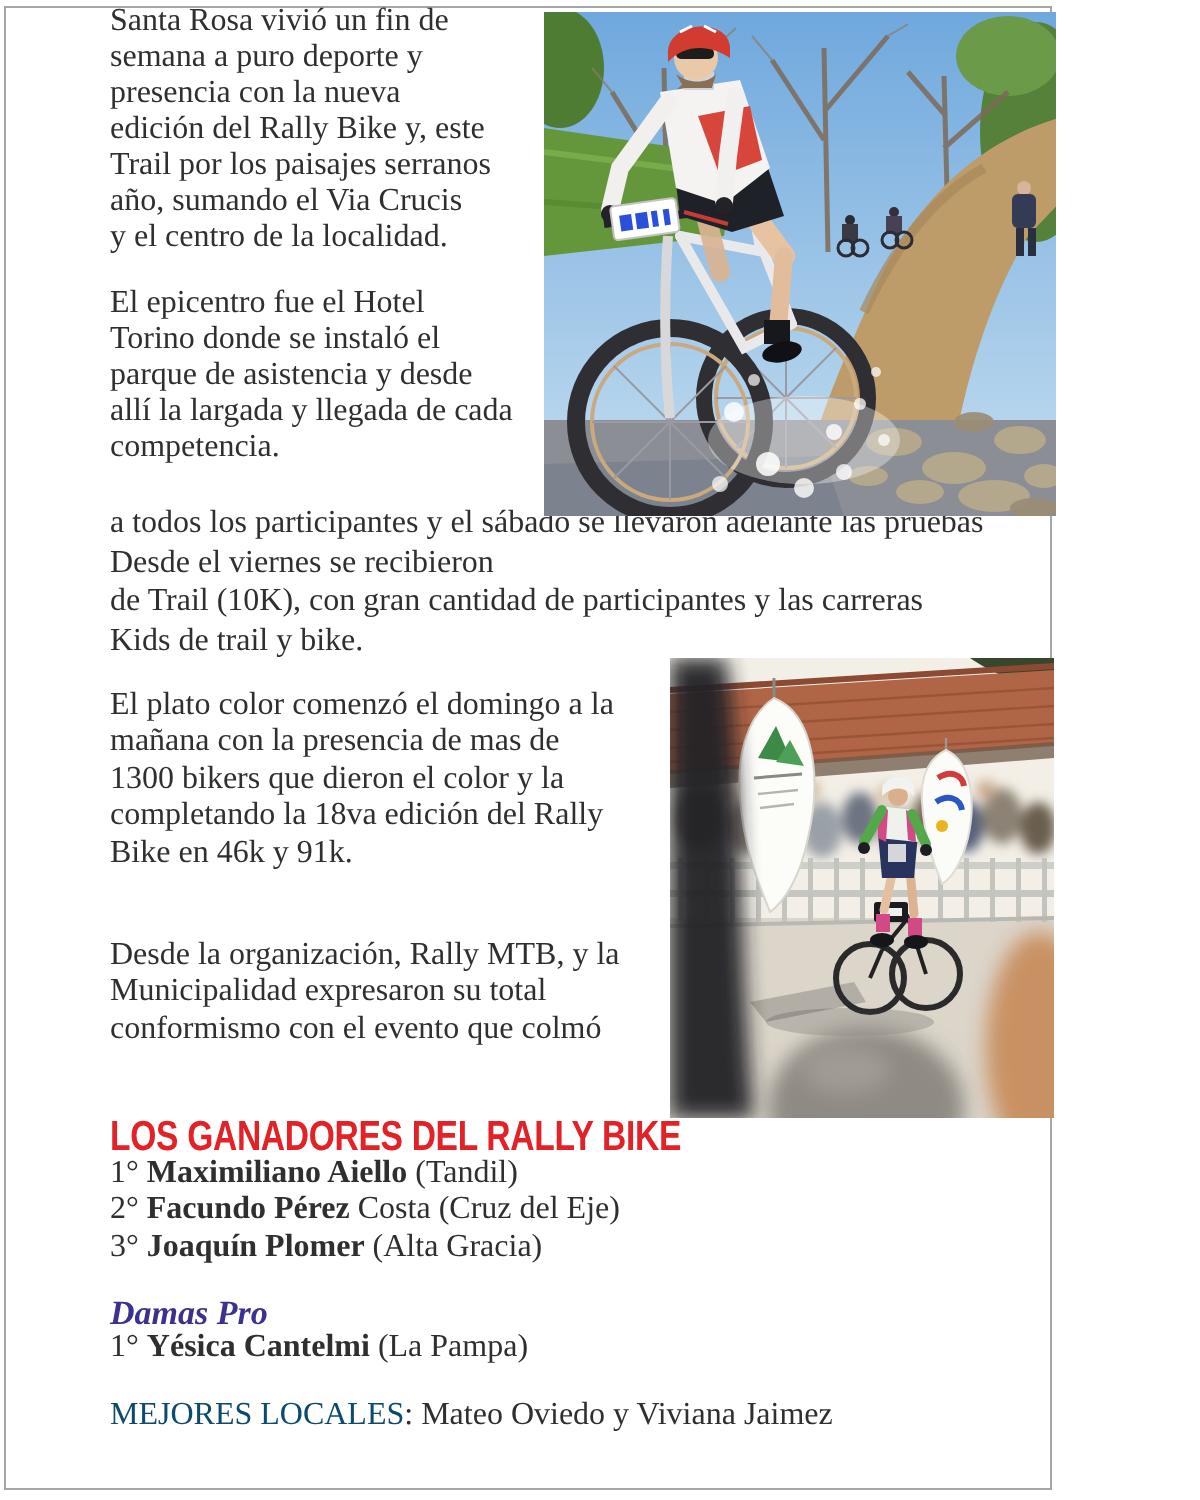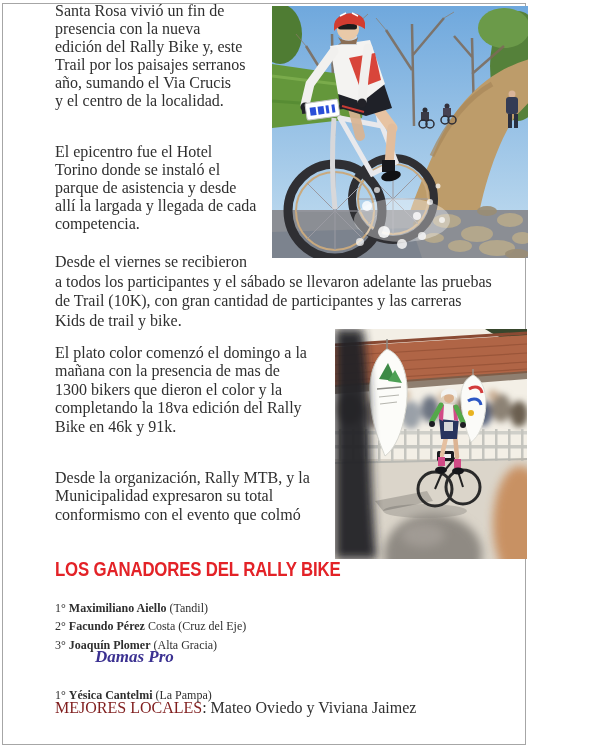--- a/index.html
+++ b/index.html
@@ -16,54 +16,55 @@
   .photo{position:absolute;overflow:hidden;}
   .photo svg{display:block;}
   #photo1{left:272px;top:6px;width:261px;height:252px;}
   #photo2{left:335px;top:329px;width:192px;height:230px;}
   .red-heading{
     position:absolute;left:55px;top:558px;
     font-family:"Liberation Sans","DejaVu Sans",sans-serif;
     font-weight:bold;font-size:21px;line-height:22px;letter-spacing:-0.2px;
     transform:scaleX(0.8);transform-origin:left center;white-space:nowrap;
   }
-  .winners{position:absolute;left:55px;font-size:12px;line-height:18.4px;margin-top:21px;}
+  .winners{position:absolute;left:55px;font-size:16px;line-height:18.4px;}
   .winners .ln{white-space:nowrap;}
   .damas-heading{
     position:absolute;left:55px;top:647px;
-    font-size:17px;font-weight:bold;font-style:italic;white-space:nowrap;margin-left:40px;
+    font-size:17px;font-weight:bold;font-style:italic;white-space:nowrap;
   }
   .mejores{position:absolute;left:55px;top:699px;font-size:16px;white-space:nowrap;}
 </style>
 </head>
 <body>
 
 <div class="page">
   <div class="frame"></div>
 
   <div class="para" style="top:2px">
     <div class="ln">Santa Rosa vivió un fin de</div>
+    <div class="ln">semana a puro deporte y</div>
     <div class="ln">presencia con la nueva</div>
     <div class="ln">edición del Rally Bike y, este</div>
     <div class="ln">Trail por los paisajes serranos</div>
     <div class="ln">año, sumando el Via Crucis</div>
     <div class="ln">y el centro de la localidad.</div>
   </div>
 
   <div class="para" style="top:143px">
     <div class="ln">El epicentro fue el Hotel</div>
     <div class="ln">Torino donde se instaló el</div>
     <div class="ln">parque de asistencia y desde</div>
     <div class="ln">allí la largada y llegada de cada</div>
     <div class="ln">competencia.</div>
   </div>
 
   <div class="para" style="top:252px;line-height:19.5px">
+    <div class="ln">a todos los participantes y el sábado se llevaron adelante las pruebas</div>
     <div class="ln">Desde el viernes se recibieron</div>
-    <div class="ln">a todos los participantes y el sábado se llevaron adelante las pruebas</div>
     <div class="ln">de Trail (10K), con gran cantidad de participantes y las carreras</div>
     <div class="ln">Kids de trail y bike.</div>
   </div>
 
   <div class="para" style="top:344px;line-height:18.4px">
     <div class="ln">El plato color comenzó el domingo a la</div>
     <div class="ln">mañana con la presencia de mas de</div>
     <div class="ln">1300 bikers que dieron el color y la</div>
     <div class="ln">completando la 18va edición del Rally</div>
     <div class="ln">Bike en 46k y 91k.</div>
@@ -82,21 +83,21 @@
     <div class="ln"><span>2°</span> <b>Facundo Pérez</b> <span>Costa (Cruz del Eje)</span></div>
     <div class="ln"><span>3°</span> <b>Joaquín Plomer</b> <span>(Alta Gracia)</span></div>
   </div>
 
   <div class="damas-heading" style="color:#3b3191">Damas Pro</div>
   <div class="winners" style="top:665px">
     <div class="ln"><span>1°</span> <b>Yésica Cantelmi</b> <span>(La Pampa)</span></div>
   </div>
 
   <div class="mejores">
-    <span style="color:#7f1d1d">MEJORES LOCALES</span><span>: Mateo Oviedo y Viviana Jaimez</span>
+    <span style="color:#0c4a6e">MEJORES LOCALES</span><span>: Mateo Oviedo y Viviana Jaimez</span>
   </div>
 
   <div class="photo" id="photo1" role="img" aria-label="Mountain biker with red helmet and white jersey splashing through a rocky creek crossing on a sierra trail, riders behind">
     <svg width="261" height="252" viewBox="0 0 261 252" xmlns="http://www.w3.org/2000/svg">
       <defs>
         <linearGradient id="sky1" x1="0" y1="0" x2="0" y2="1">
           <stop offset="0" stop-color="#6fa8dd"></stop>
             <stop offset="1" stop-color="#c6dff0"></stop>
         </linearGradient>
       </defs>

